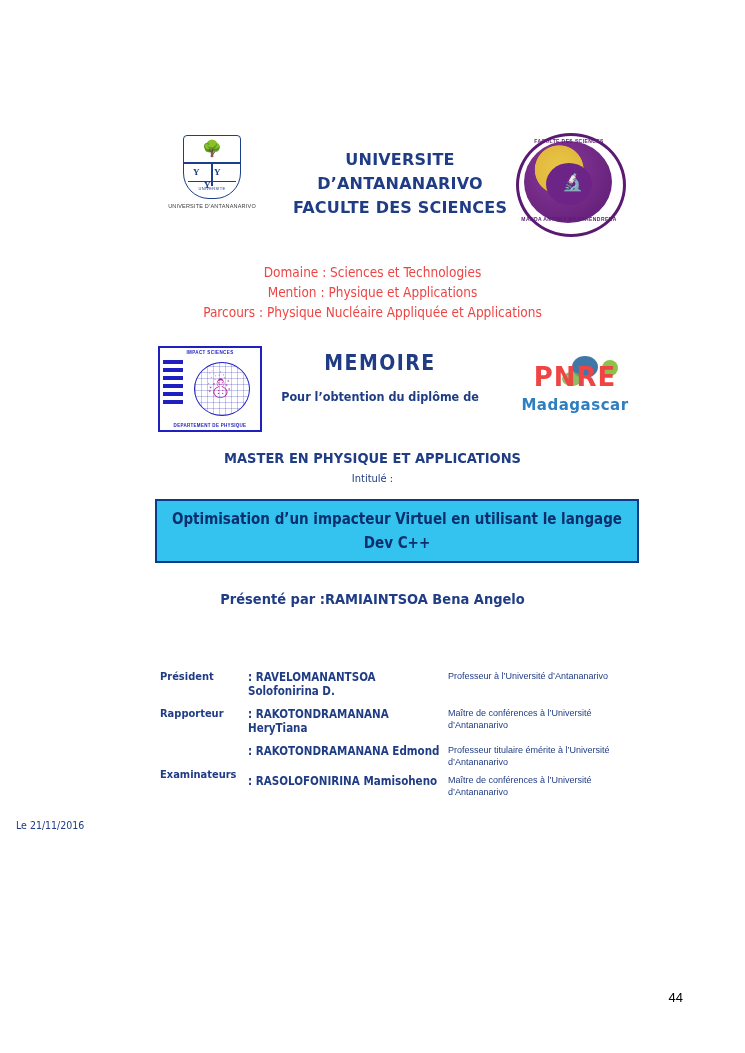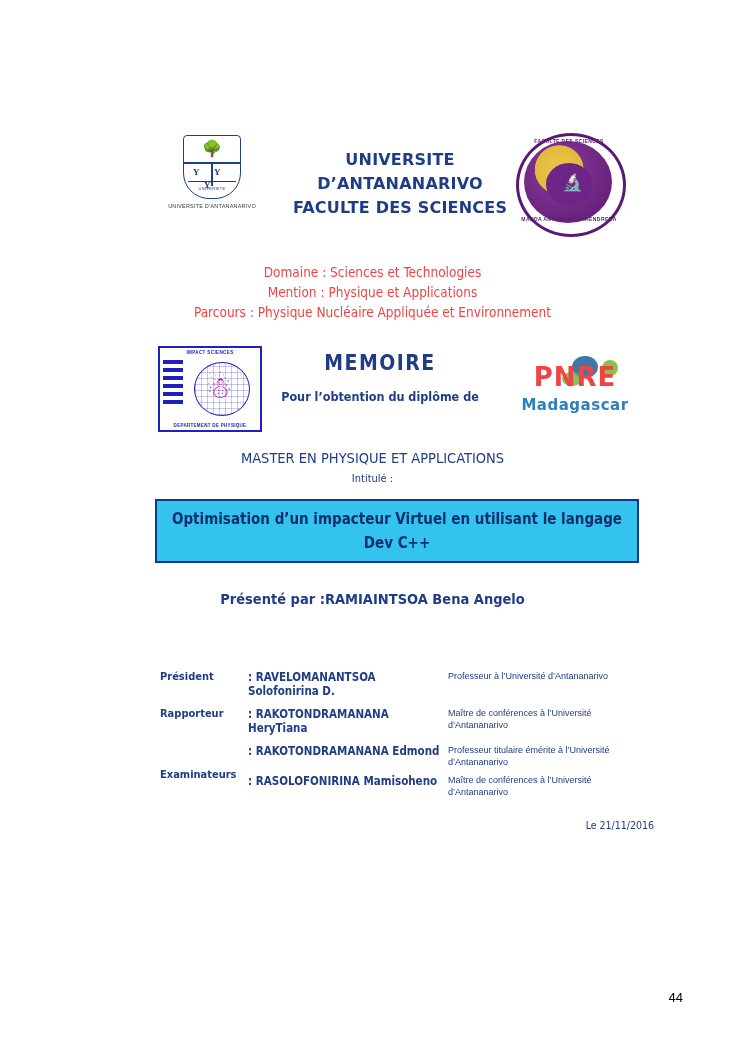--- a/index.html
+++ b/index.html
@@ -331,21 +331,21 @@
     letter-spacing: 0.5px;
   }
 
   
   .degree {
     position: absolute;
     top: 450px;
     left: 0; width: 745px;
     text-align: center;
     font-family: "DejaVu Sans Condensed", "DejaVu Sans", sans-serif;
-    font-weight: normal;
+    font-weight: bold;
     font-size: 14.5px;
     color: #1f3c85;
   }
   .intitule {
     position: absolute;
     top: 472px;
     left: 0; width: 745px;
     text-align: center;
     font-family: "DejaVu Sans Condensed", "DejaVu Sans", sans-serif;
     font-size: 11px;
@@ -442,22 +442,22 @@
     font-size: 11px;
     font-weight: bold;
   }
   .jury-grouped .stack { flex: 1 1 auto; }
   .jury-grouped .stack .jury-row { margin-bottom: 6px; }
 
   
   .doc-date {
     position: absolute;
     top: 819px;
-    left: 0; width: 654px;
-    text-align: right;
+    left: 16px; width: 654px;
+    text-align: left;
     font-family: "DejaVu Sans Condensed", "DejaVu Sans", sans-serif;
     font-size: 10.5px;
     color: #1f3c85;
   }
 
   
   .page-number {
     position: absolute;
     bottom: 48px;
     right: 62px;
@@ -497,21 +497,21 @@
       <div class="violet-blob"></div>
       <div class="micro">🔬</div>
       <div class="arc-top">FACULTE DES SCIENCES</div>
       <div class="arc-bot">MANDA ANTOKY NY FAHENDRENA</div>
     </div>
   </div>
 
   <div class="domain-lines">
     <div>Domaine : Sciences et Technologies</div>
     <div>Mention : Physique et Applications</div>
-    <div>Parcours : Physique Nucléaire Appliquée et Environnement</div>
+    <div>Parcours : Physique Nucléaire Appliquée et Applications</div>
   </div>
 
   <div class="mid-row">
 
     <div class="dept-logo">
       <div class="toptext">IMPACT SCIENCES</div>
       <div class="bars">
         <i></i>
           <i></i>
           <i></i>

